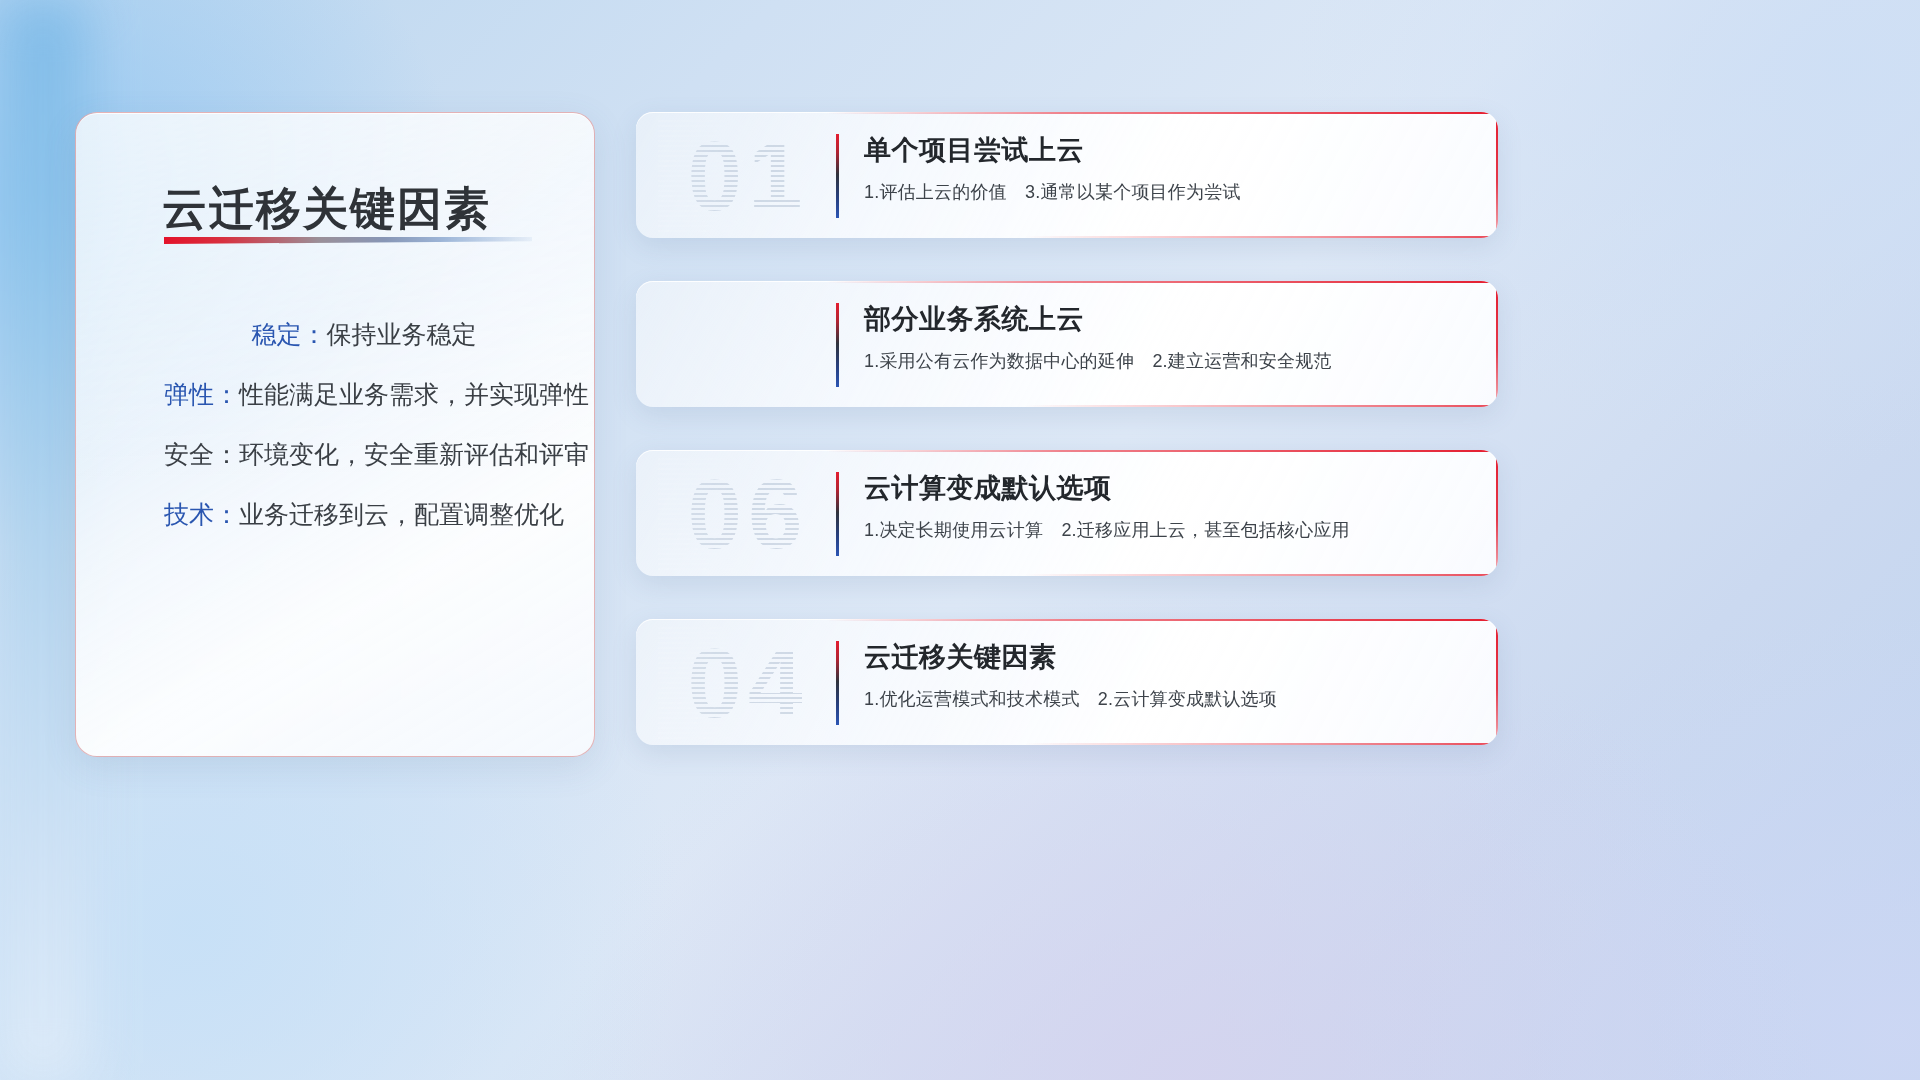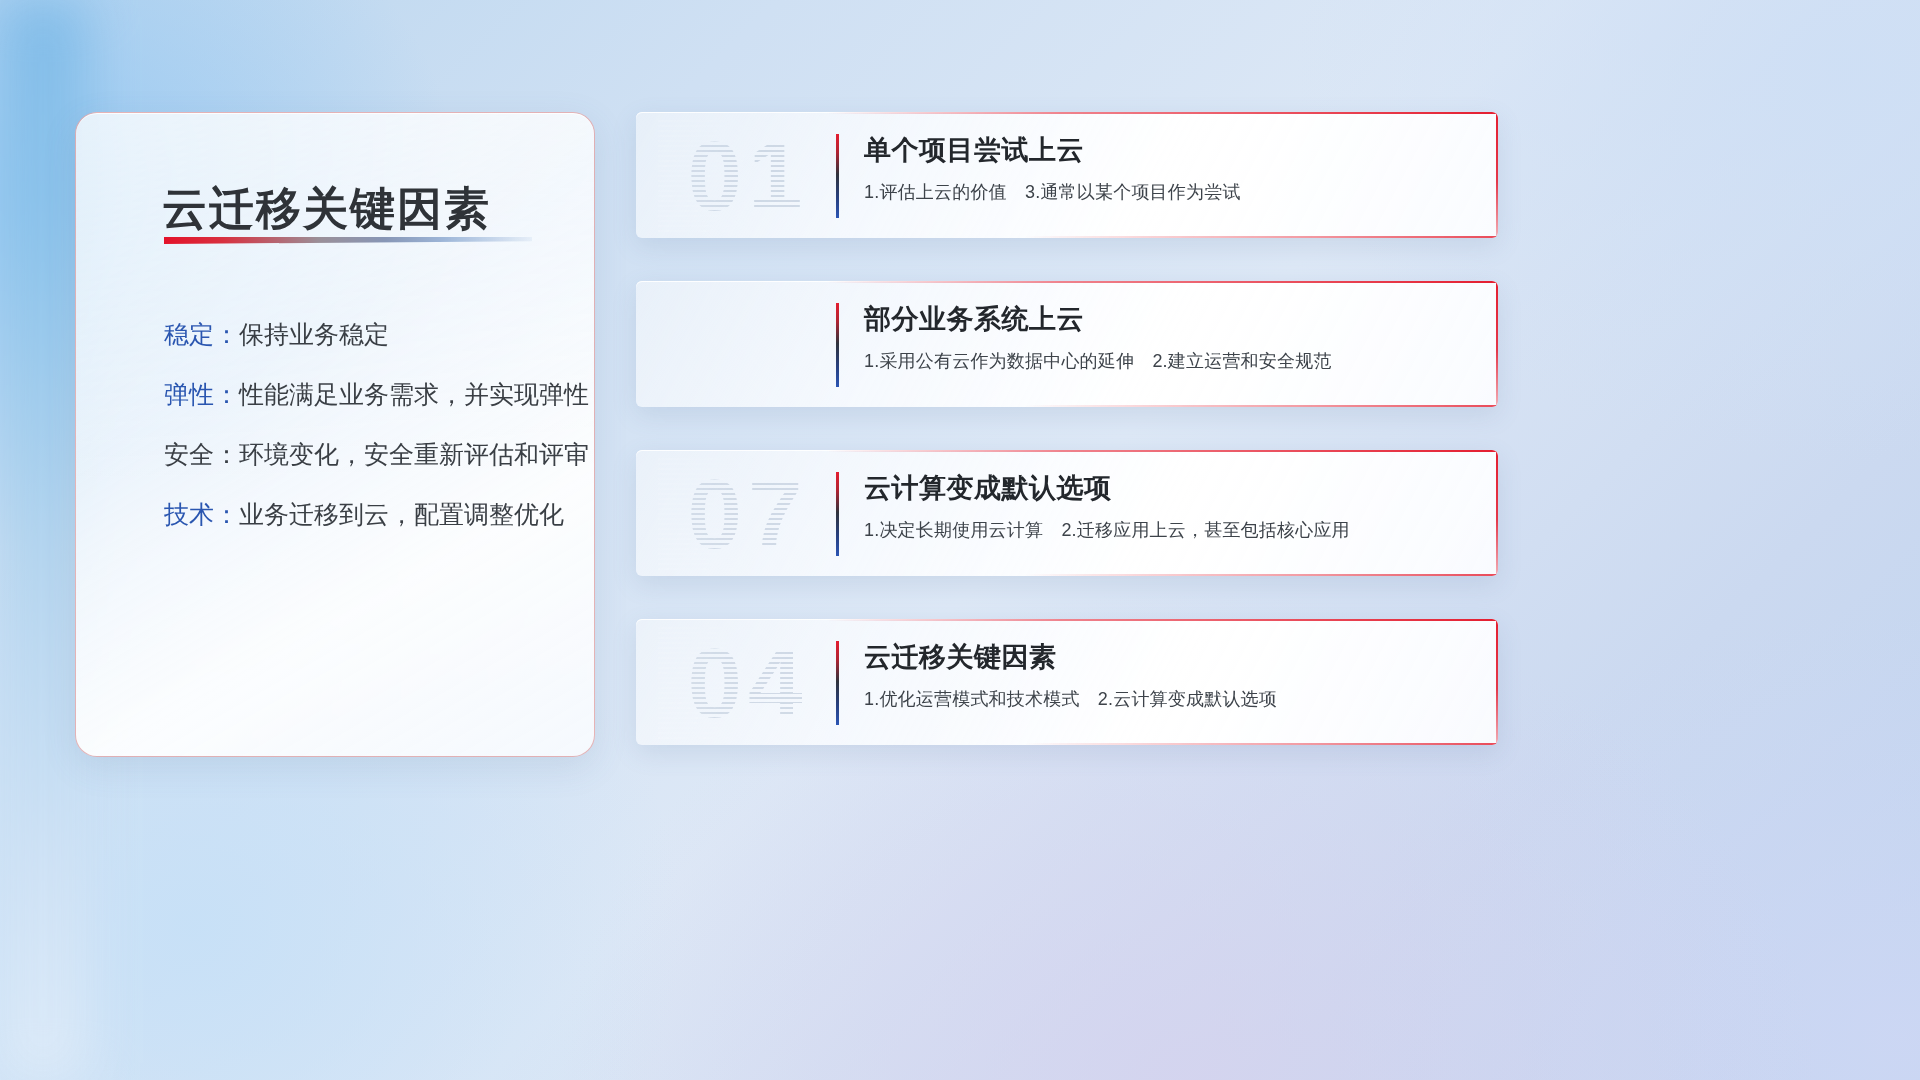--- a/index.html
+++ b/index.html
@@ -43,32 +43,32 @@
     position:absolute;left:86px;top:66px;
     font-size:45px;font-weight:700;letter-spacing:2px;color:#2f3338;
     white-space:nowrap;
   }
   .title-rule{
     position:absolute;left:88px;top:124px;width:368px;height:7px;
     background:linear-gradient(90deg,#e3122a 0%,#d8303f 16%,#9a8f98 42%,#8796b6 60%,#9db6d8 76%,rgba(190,210,235,.25) 100%);
     clip-path:polygon(0 0,100% 0,100% 60%,0 100%);
   }
   .kv-list{position:absolute;left:88px;top:204px;right:30px;}
-  .kv-row{margin-bottom:26px;font-size:25px;line-height:34px;white-space:nowrap;}
+  .kv-row{margin-bottom:26px;font-size:25px;line-height:34px;white-space:nowrap;text-align:center;}
   .kv-row.wrap{white-space:normal;line-height:58px;margin-bottom:0;}
   .kv-key{font-weight:400;}
   .kv-key.accent{color:#2a56b0;}
   .kv-key.plain{color:#3a3f45;margin-top:48px;}
   .kv-val{color:#3a3f45;}
 
   
   .steps{position:absolute;left:636px;top:112px;width:862px;}
   .step{
     position:relative;width:862px;height:126px;margin-bottom:43px;
-    border-radius:6px;
+    border-radius:17px;
     background:linear-gradient(118deg, rgba(255,255,255,.50) 0%, rgba(250,252,255,.86) 30%, #ffffff 62%, rgba(252,253,255,.93) 100%);
     box-shadow:0 8px 26px rgba(86,116,156,.14), inset 0 1px 0 rgba(255,255,255,.9);
     overflow:hidden;
   }
   .step .topline{
     position:absolute;right:0;top:0;height:2px;width:78%;
     background:linear-gradient(90deg, rgba(228,30,48,0) 0%, rgba(228,30,48,.55) 35%, #e41e30 100%);
   }
   .step .rightline{
     position:absolute;right:0;top:0;width:2px;height:100%;
@@ -152,21 +152,21 @@
       <div class="step-body">
         <div class="step-title">部分业务系统上云</div>
         <div class="step-desc">1.采用公有云作为数据中心的延伸　2.建立运营和安全规范</div>
       </div>
     </div>
 
     <div class="step">
       <div class="topline"></div>
       <div class="rightline"></div>
       <div class="botline"></div>
-      <div class="ghost-num">07</div>
+      <div class="ghost-num">06</div>
       <div class="divider"></div>
       <div class="step-body">
         <div class="step-title">云计算变成默认选项</div>
         <div class="step-desc">1.决定长期使用云计算　2.迁移应用上云，甚至包括核心应用</div>
       </div>
     </div>
 
     <div class="step">
       <div class="topline"></div>
       <div class="rightline"></div>

